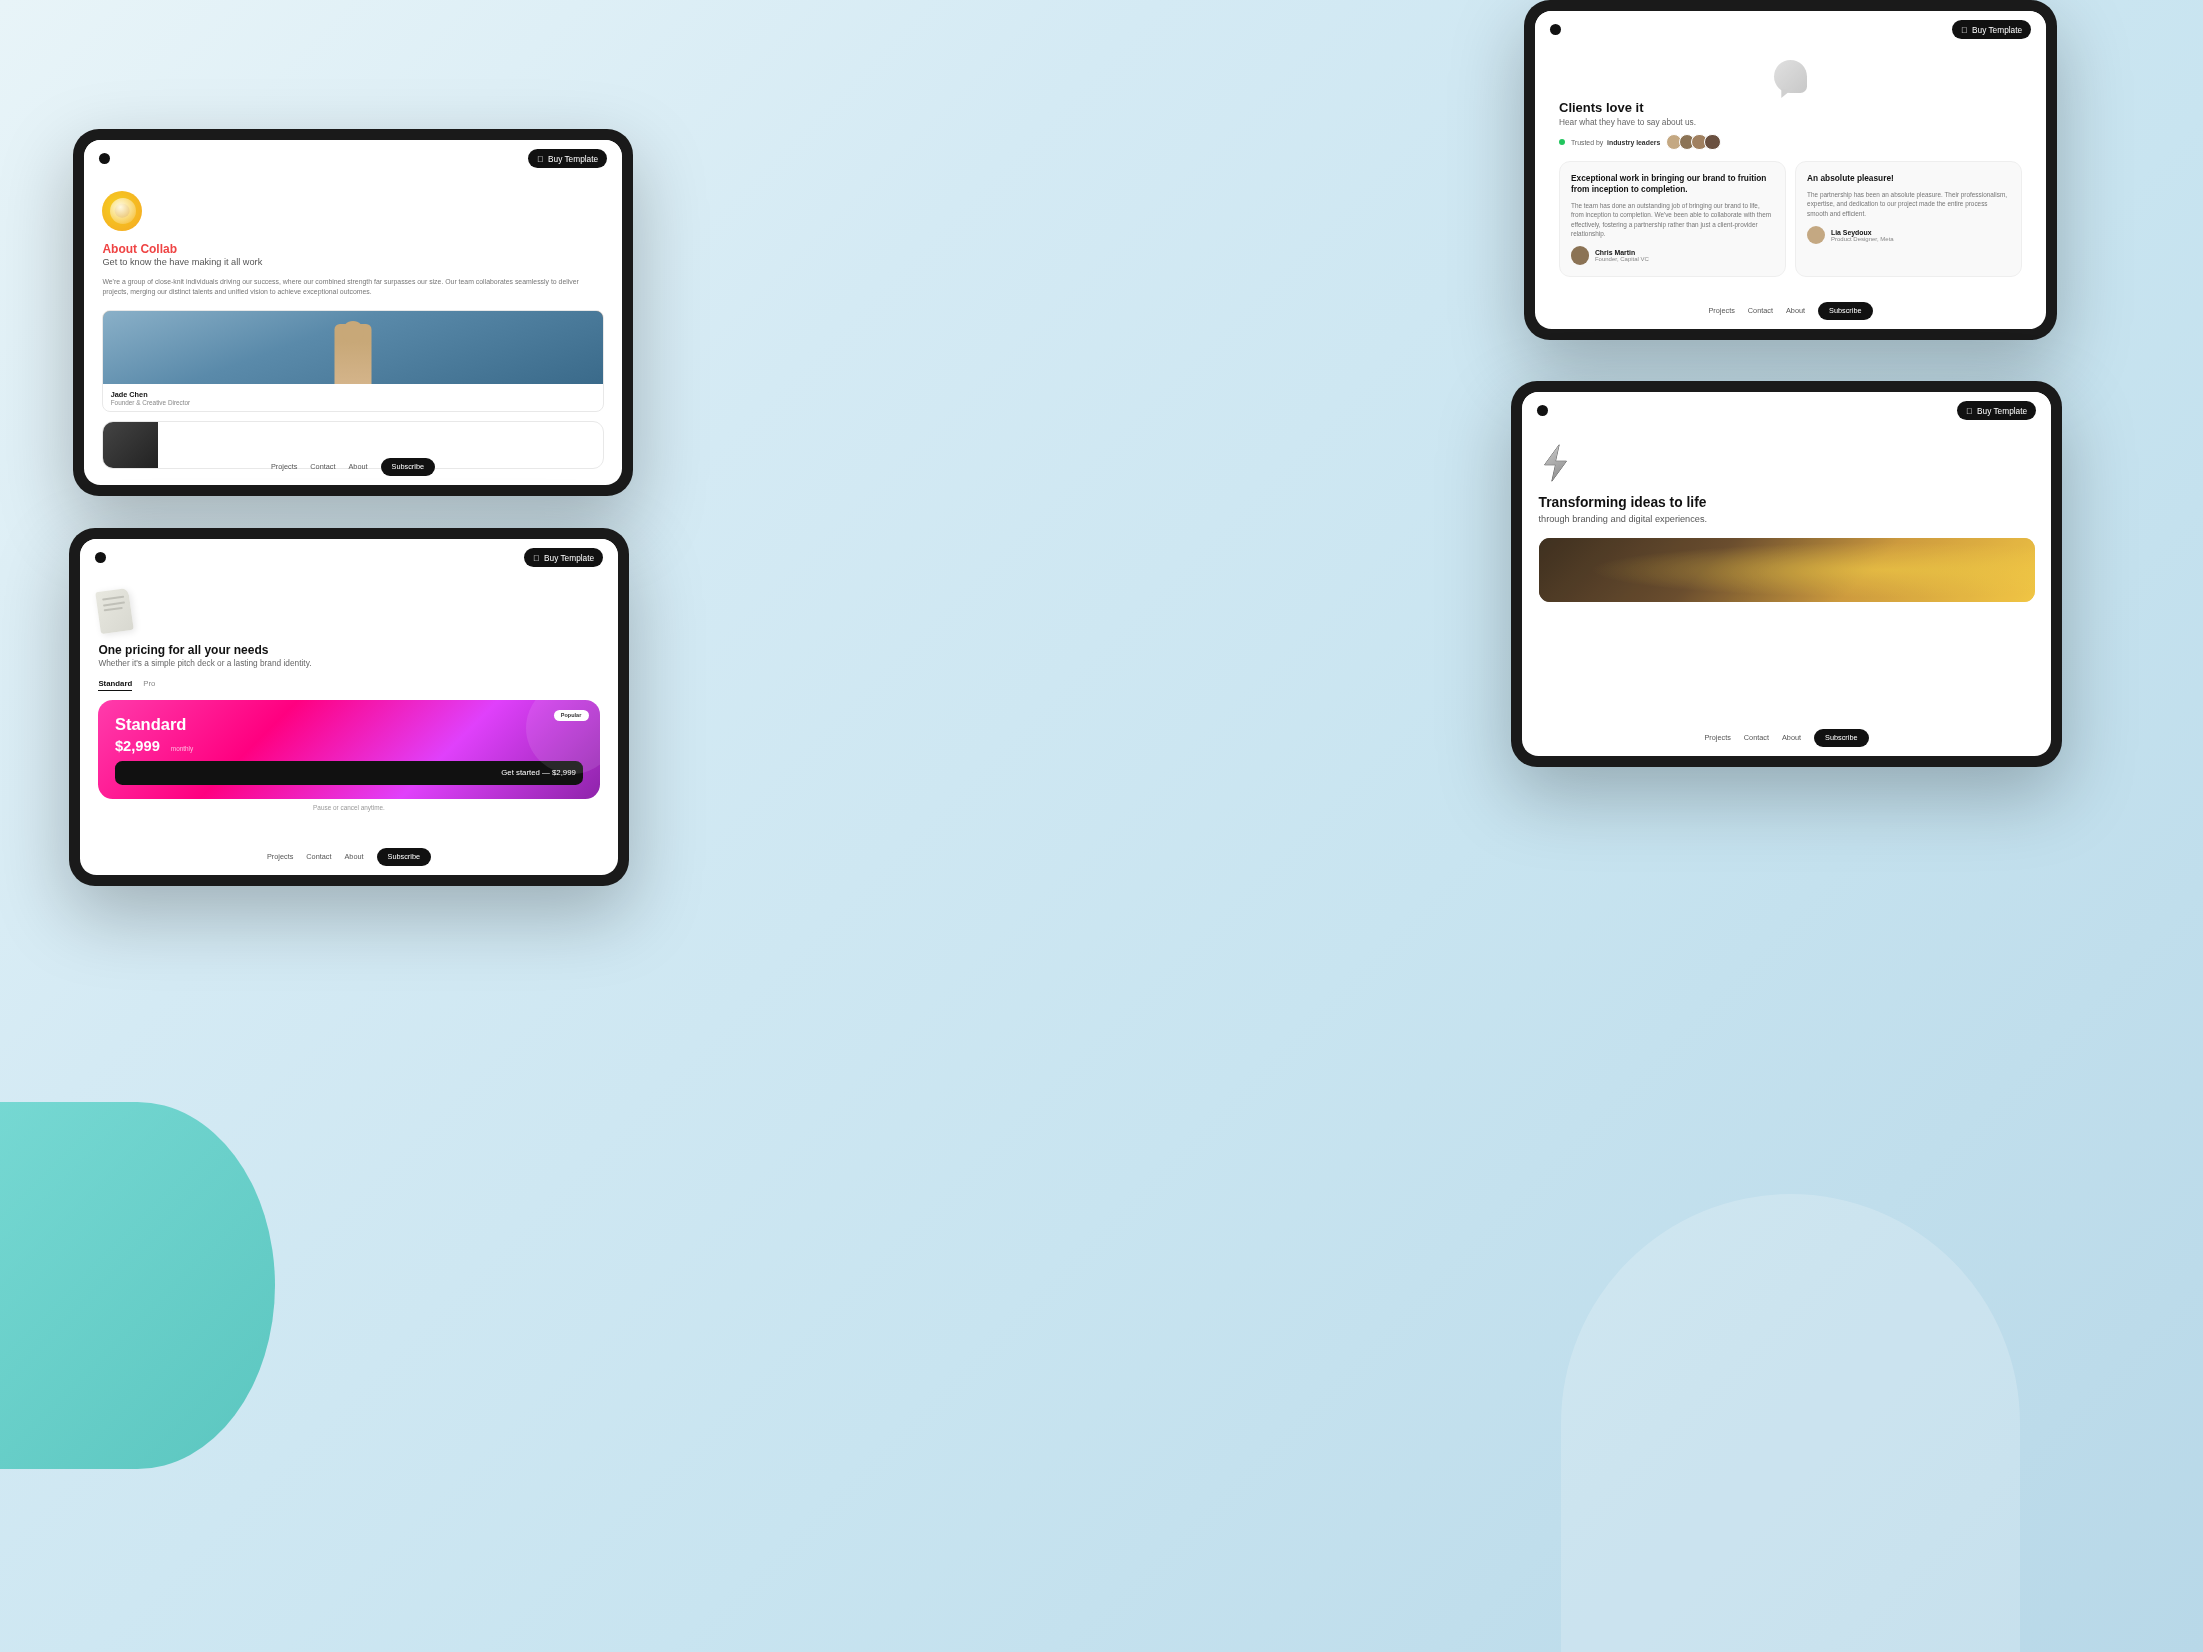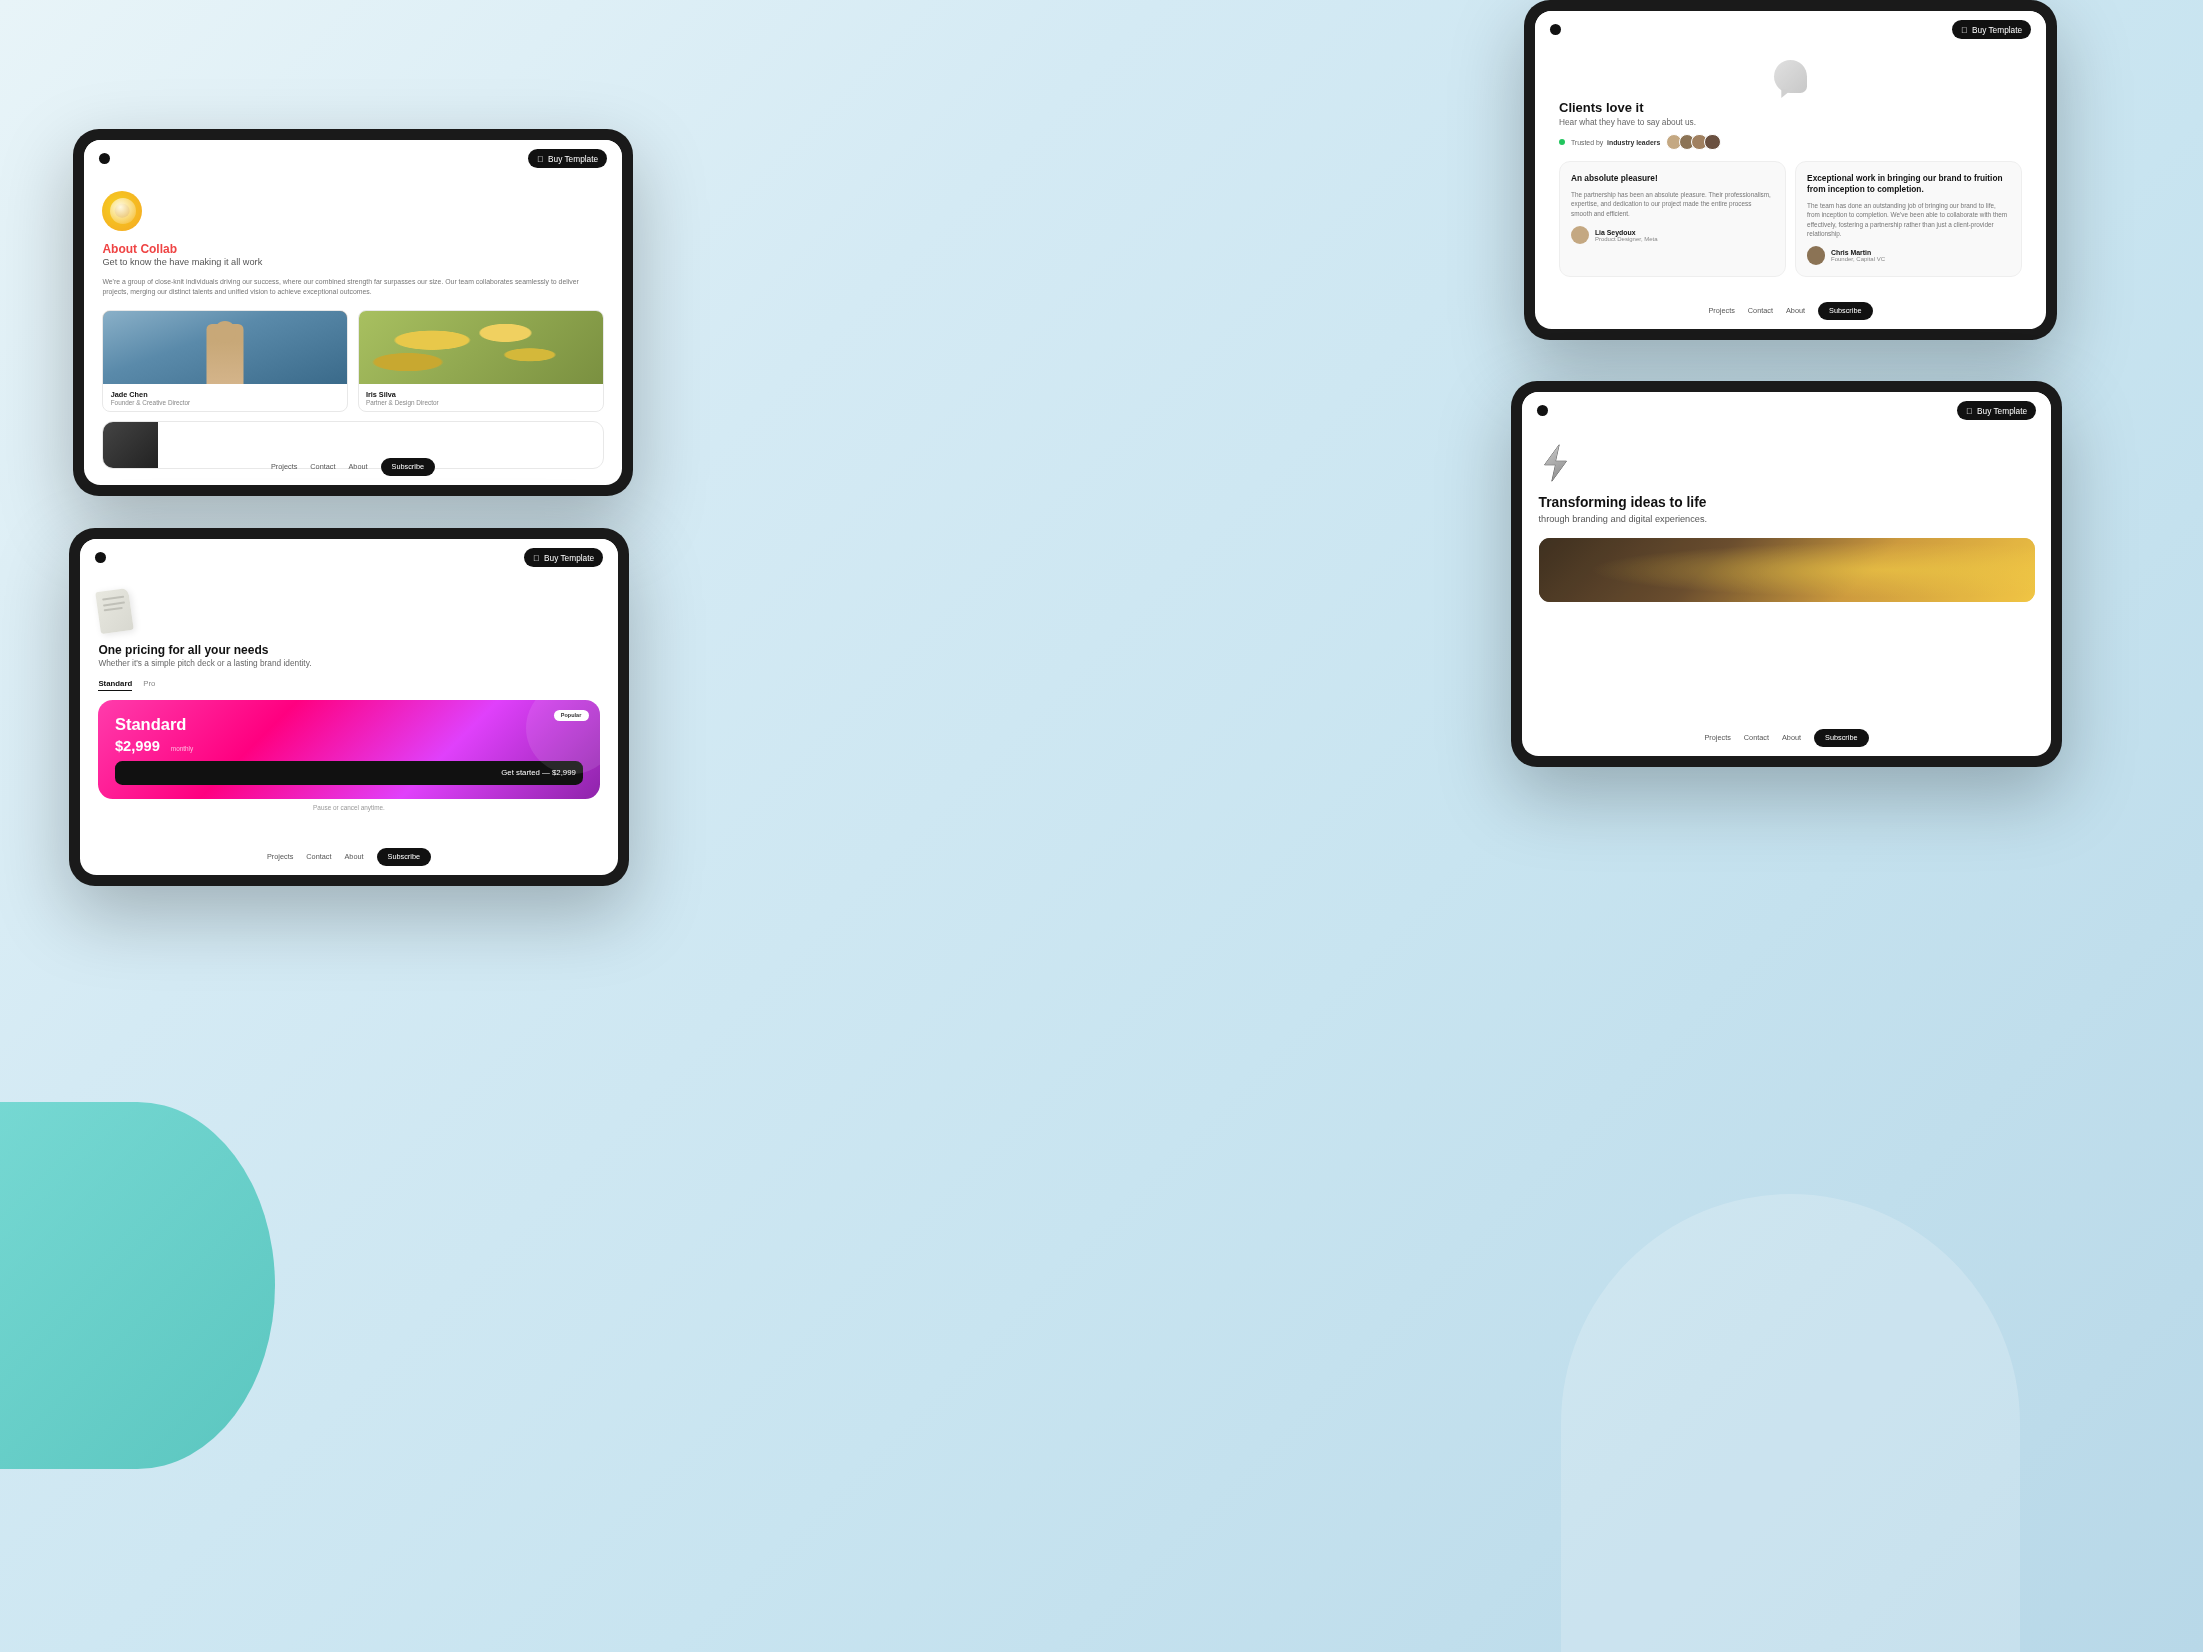--- a/index.html
+++ b/index.html
@@ -661,29 +661,20 @@
         <div class="team-card">
           <div class="team-card-img jade-img">
             <div class="jade-person"></div>
           </div>
           <div class="team-card-info">
             <div class="team-card-name">Jade Chen</div>
             <div class="team-card-role">Founder &amp; Creative Director</div>
           </div>
         </div>
 
-        <div class="team-card">
-          <div class="team-card-img iris-img">
-            <div class="iris-img-flowers" style="width:100%;height:100%;"></div>
-          </div>
-          <div class="team-card-info">
-            <div class="team-card-name">Iris Silva</div>
-            <div class="team-card-role">Partner &amp; Design Director</div>
-          </div>
-        </div>
       </div>
 
       <div class="third-member-card">
         <div class="third-member-img" style="background: linear-gradient(135deg, #444,#222);"></div>
       </div>
     </div>
 
     <div class="bottom-nav">
       <span class="nav-link">Projects</span>
       <span class="nav-link">Contact</span>
@@ -722,41 +713,41 @@
 
         <div class="avatars-row">
           <div class="avatar-circle" style="background:#c4a882;"></div>
           <div class="avatar-circle" style="background:#8b7355;"></div>
           <div class="avatar-circle" style="background:#a08060;"></div>
           <div class="avatar-circle" style="background:#6a5040;"></div>
         </div>
       </div>
 
       <div class="testimonial-cards">
+
+        <div class="testimonial-card">
+          <div class="test-title">Exceptional work in bringing our brand to fruition from inception to completion.</div>
+          <div class="test-body">The team has done an outstanding job of bringing our brand to life, from inception to completion. We've been able to collaborate with them effectively, fostering a partnership rather than just a client-provider relationship.</div>
+          <div class="test-author">
+            <div class="test-avatar" style="background:#8b7355;"></div>
+            <div>
+              <div class="test-name">Chris Martin</div>
+              <div class="test-role">Founder, Capital VC</div>
+            </div>
+          </div>
+        </div>
 
         <div class="testimonial-card">
           <div class="test-title">An absolute pleasure!</div>
           <div class="test-body">The partnership has been an absolute pleasure. Their professionalism, expertise, and dedication to our project made the entire process smooth and efficient.</div>
           <div class="test-author">
             <div class="test-avatar" style="background:#c4a882;"></div>
             <div>
               <div class="test-name">Lia Seydoux</div>
               <div class="test-role">Product Designer, Meta</div>
-            </div>
-          </div>
-        </div>
-
-        <div class="testimonial-card">
-          <div class="test-title">Exceptional work in bringing our brand to fruition from inception to completion.</div>
-          <div class="test-body">The team has done an outstanding job of bringing our brand to life, from inception to completion. We've been able to collaborate with them effectively, fostering a partnership rather than just a client-provider relationship.</div>
-          <div class="test-author">
-            <div class="test-avatar" style="background:#8b7355;"></div>
-            <div>
-              <div class="test-name">Chris Martin</div>
-              <div class="test-role">Founder, Capital VC</div>
             </div>
           </div>
         </div>
       </div>
     </div>
 
     <div class="bottom-nav">
       <span class="nav-link">Projects</span>
       <span class="nav-link">Contact</span>
       <span class="nav-link">About</span>

